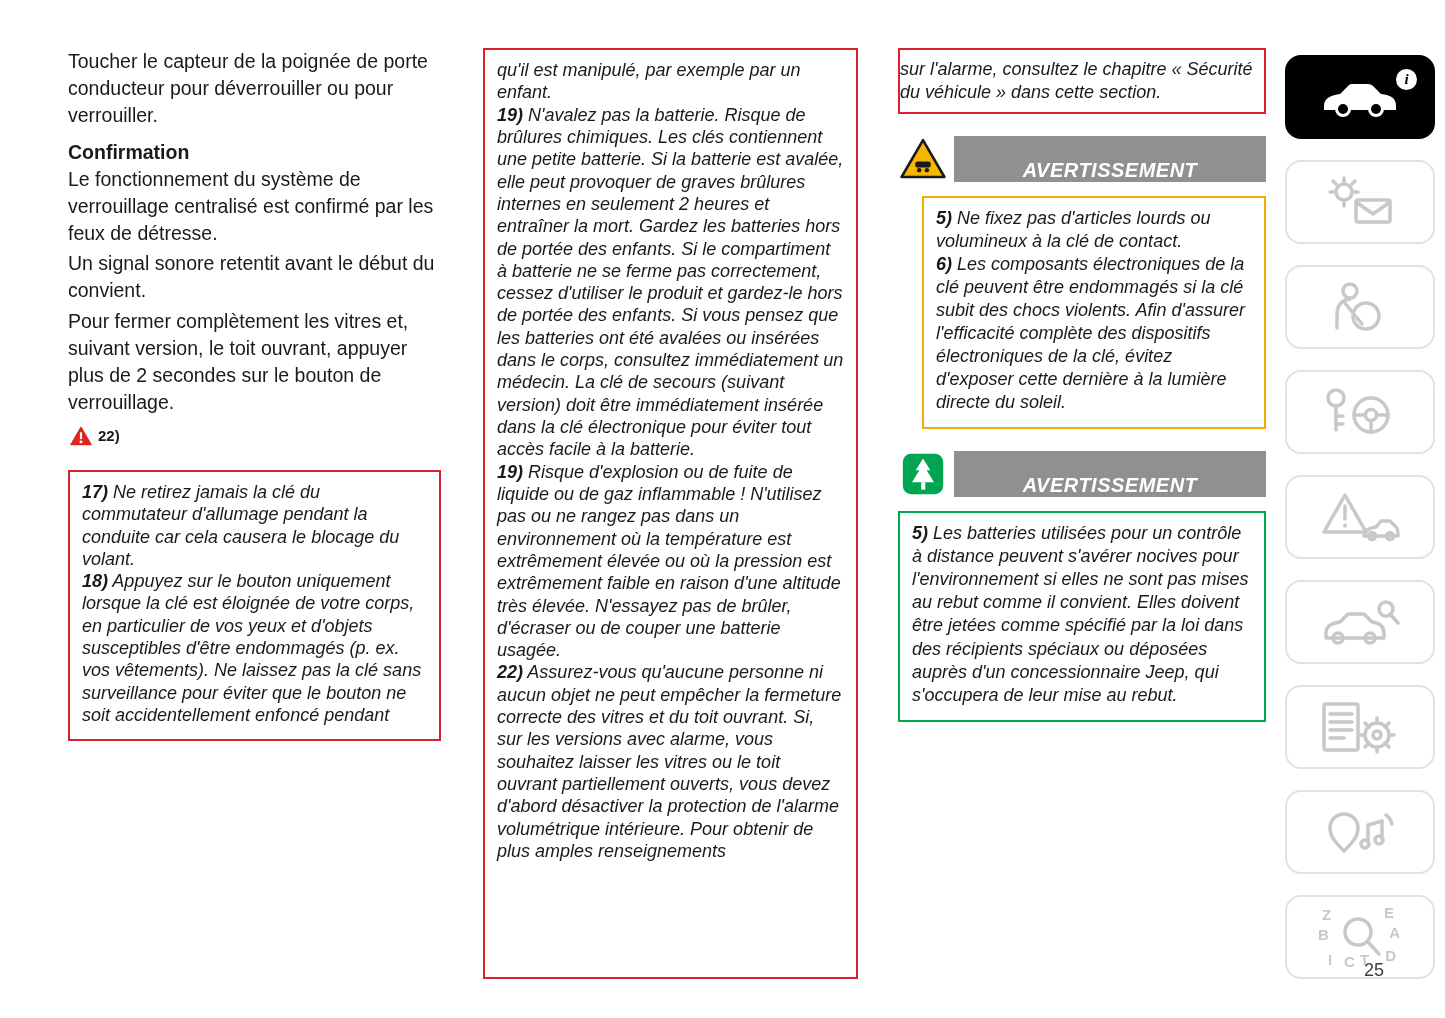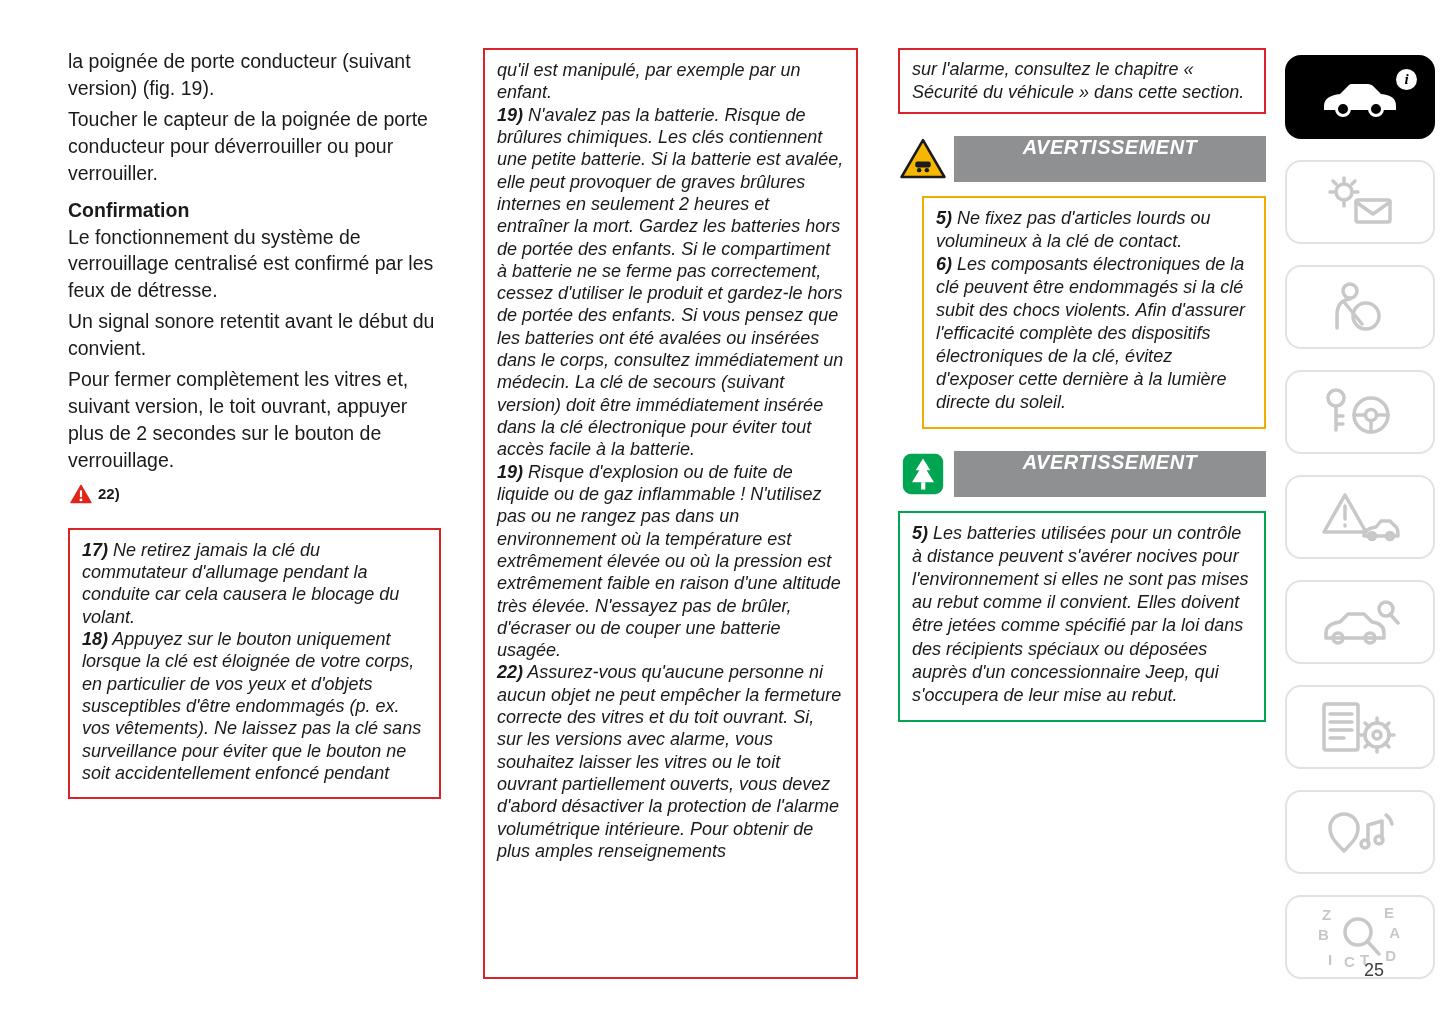--- a/index.html
+++ b/index.html
@@ -15,39 +15,39 @@
 
   p.body{font-size:19.5px;line-height:1.38;margin:0 0 4px 0;}
   h3.h-sm{font-size:19.5px;font-weight:bold;margin:12px 0 2px 0;}
   h2.h-lg{font-size:21px;font-weight:bold;letter-spacing:.4px;margin:16px 0 8px 0;line-height:1.25;}
 
   .note-ref-row{display:flex;align-items:center;gap:6px;margin:10px 0 24px 2px;}
   .note-ref{font-size:15px;font-weight:bold;}
 
   .bar{
     position:relative;height:45px;background:#8f9091;
-    display:flex;align-items:flex-start;justify-content:center;
+    display:flex;align-items:flex-end;justify-content:center;
     color:#ffffff;font-weight:bold;font-style:italic;font-size:20px;letter-spacing:.5px;
   }
   .bar .bar-icon{position:absolute;left:5px;top:-3px;width:52px;height:50px;}
 
   .warn-box{
     border:2px solid #d8232a;background:#fff;
     padding:9px 12px 13px 12px;margin-top:18px;
     font-style:italic;font-size:18px;line-height:1.24;
   }
   .warn-box p{margin:0;}
   .wnum{font-weight:bold;}
 
   #col2 .warn-box{margin-top:0;min-height:905px;}
 
   
   .note-box{
     border:2px solid #d8232a;background:#fff;
-    padding:8px 12px;font-style:italic;font-size:18px;line-height:1.28;
+    padding:8px 0;font-style:italic;font-size:18px;line-height:1.28;
   }
   .warn-header{display:flex;align-items:stretch;gap:6px;margin-top:22px;height:46px;}
   .warn-header .hdr-icon{width:50px;display:flex;align-items:center;justify-content:center;background:#fff;}
   .warn-header .bar{flex:1;height:auto;}
   .warn-box.yellow{border-color:#eead00;margin-left:24px;}
   .warn-box.green{border-color:#00a551;}
   .warn-box.yellow,.warn-box.green{margin-top:14px;line-height:1.28;}
 
   
   #sidebar{position:absolute;left:1285px;top:55px;width:150px;display:flex;flex-direction:column;gap:21px;}
@@ -66,21 +66,20 @@
   .index-wrap{position:relative;width:84px;height:62px;}
   .index-wrap span{position:absolute;font-size:15px;font-weight:bold;color:#c8c8c8;}
   .index-wrap svg{position:absolute;left:14px;top:2px;}
 
   .page-number{position:absolute;left:1364px;top:960px;font-size:18px;color:#404040;}
 </style>
 </head>
 <body>
 
 <div class="col" id="col1">
-  <p class="body">la poignée de porte conducteur (suivant version) (fig. 19).</p>
   <p class="body">Toucher le capteur de la poignée de porte conducteur pour déverrouiller ou pour verrouiller.</p>
   <h3 class="h-sm">Confirmation</h3>
   <p class="body">Le fonctionnement du système de verrouillage centralisé est confirmé par les feux de détresse.</p>
   <p class="body">Un signal sonore retentit avant le début du convient.</p>
   <p class="body">Pour fermer complètement les vitres et, suivant version, le toit ouvrant, appuyer plus de 2 secondes sur le bouton de verrouillage.</p>
 
   <div class="note-ref-row">
     <svg width="22" height="20" viewBox="0 0 24 22">
       <path d="M12 1.5 L23 20.5 H1 Z" fill="#e1251b" stroke="#e1251b" stroke-width="1.5" stroke-linejoin="round"></path>
       <rect x="10.8" y="7" width="2.4" height="7.5" fill="#fff"></rect>

